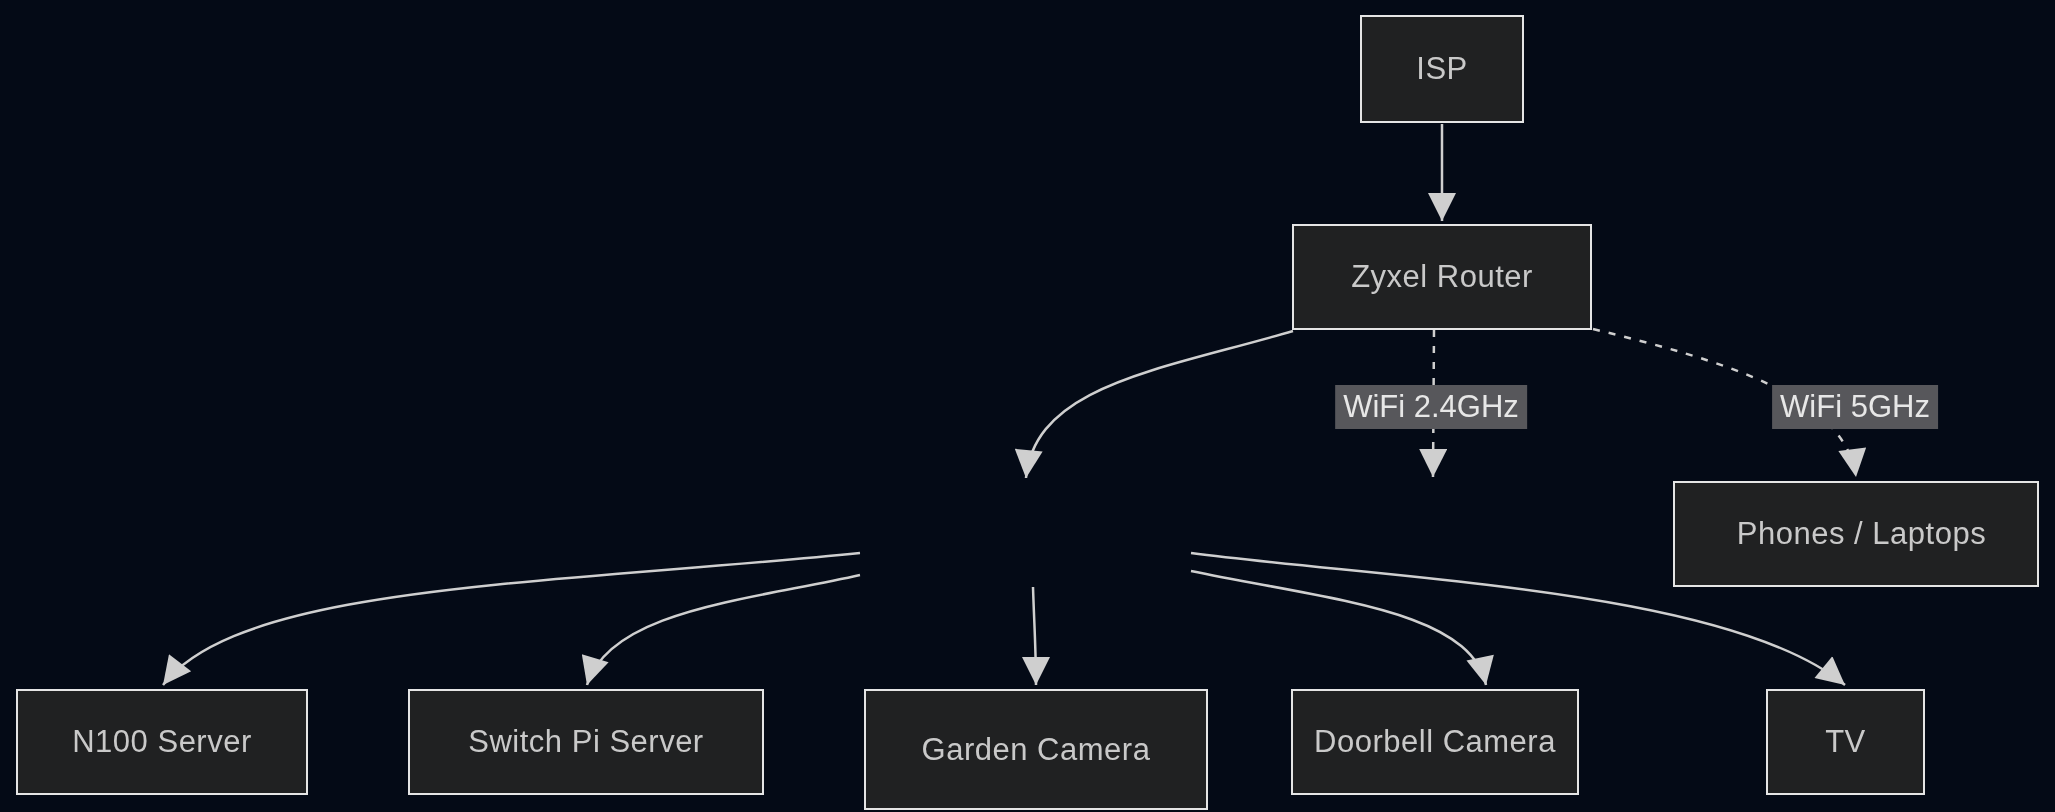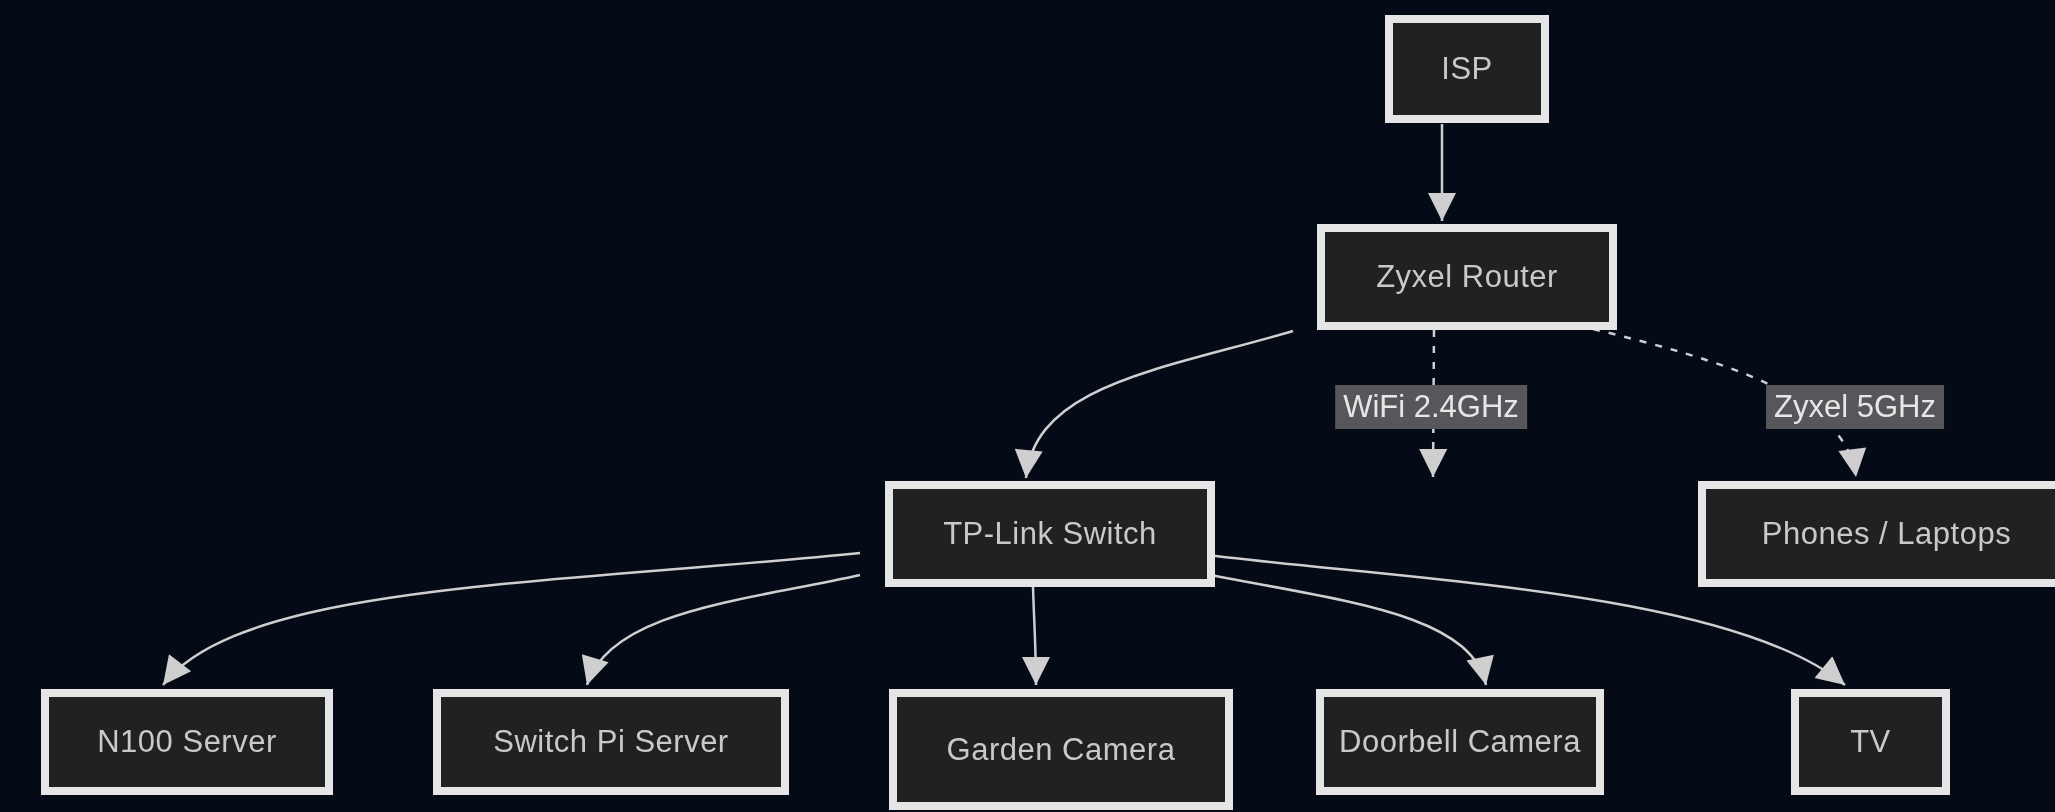--- a/index.html
+++ b/index.html
@@ -21,29 +21,28 @@
     stroke: #cfcfcf;
     stroke-width: 2.5px;
   }
   .edge.dashed {
     stroke-dasharray: 7 9;
   }
   .node {
     position: absolute;
     box-sizing: border-box;
     background: #202122;
-    border: 8px solid #e5e5e5;
+    border: 2px solid #e5e5e5;
     color: #c9c9c9;
     display: flex;
     align-items: center;
     justify-content: center;
     font-size: 31px;
     letter-spacing: 0.5px;
     white-space: nowrap;
-    margin-left: 25px;
   }
   .edge-label {
     position: absolute;
     transform: translate(-50%, -50%);
     background: #57575b;
     color: #e7e7e7;
     font-size: 31px;
     line-height: 40px;
     padding: 2px 8px;
     white-space: nowrap;
@@ -68,32 +67,31 @@
     <path class="edge" d="M 860 575 C 750 600 610 610 587 685" marker-end="url(#arrow)"></path>
     <path class="edge" d="M 1033 587 C 1034 620 1036 650 1036 685" marker-end="url(#arrow)"></path>
     <path class="edge" d="M 1191 571 C 1330 600 1470 610 1486 685" marker-end="url(#arrow)"></path>
     <path class="edge" d="M 1191 553 C 1400 580 1730 590 1845 685" marker-end="url(#arrow)"></path>
   </svg>
 
   <div class="node" style="left:1360px; top:15px; width:164px; height:108px;">ISP</div>
 
   <div class="node" style="left:1292px; top:224px; width:300px; height:106px;">Zyxel Router</div>
 
-  <div class="node" style="left:860px; top:481px; width:330px; height:106px;">TP-Link Switch</div>
 
 
   <div class="node" style="left:1673px; top:481px; width:366px; height:106px;padding-left:11px;">Phones / Laptops</div>
 
   <div class="node" style="left:16px; top:689px; width:292px; height:106px;text-align:center;">N100 Server</div>
 
   <div class="node" style="left:408px; top:689px; width:356px; height:106px;">Switch Pi Server</div>
 
   <div class="node" style="left:864px; top:689px; width:344px; height:121px;">Garden Camera</div>
 
   <div class="node" style="left:1291px; top:689px; width:288px; height:106px;">Doorbell Camera</div>
 
   <div class="node" style="left:1766px; top:689px; width:159px; height:106px;">TV</div>
 
   <div class="edge-label" style="left:1431px; top:407px;">WiFi 2.4GHz</div>
 
-  <div class="edge-label" style="left:1855px; top:407px;">Zyxel 5GHz</div>
+  <div class="edge-label" style="left:1855px; top:407px;">WiFi 5GHz</div>
 
 </div>
 
 </body></html>

